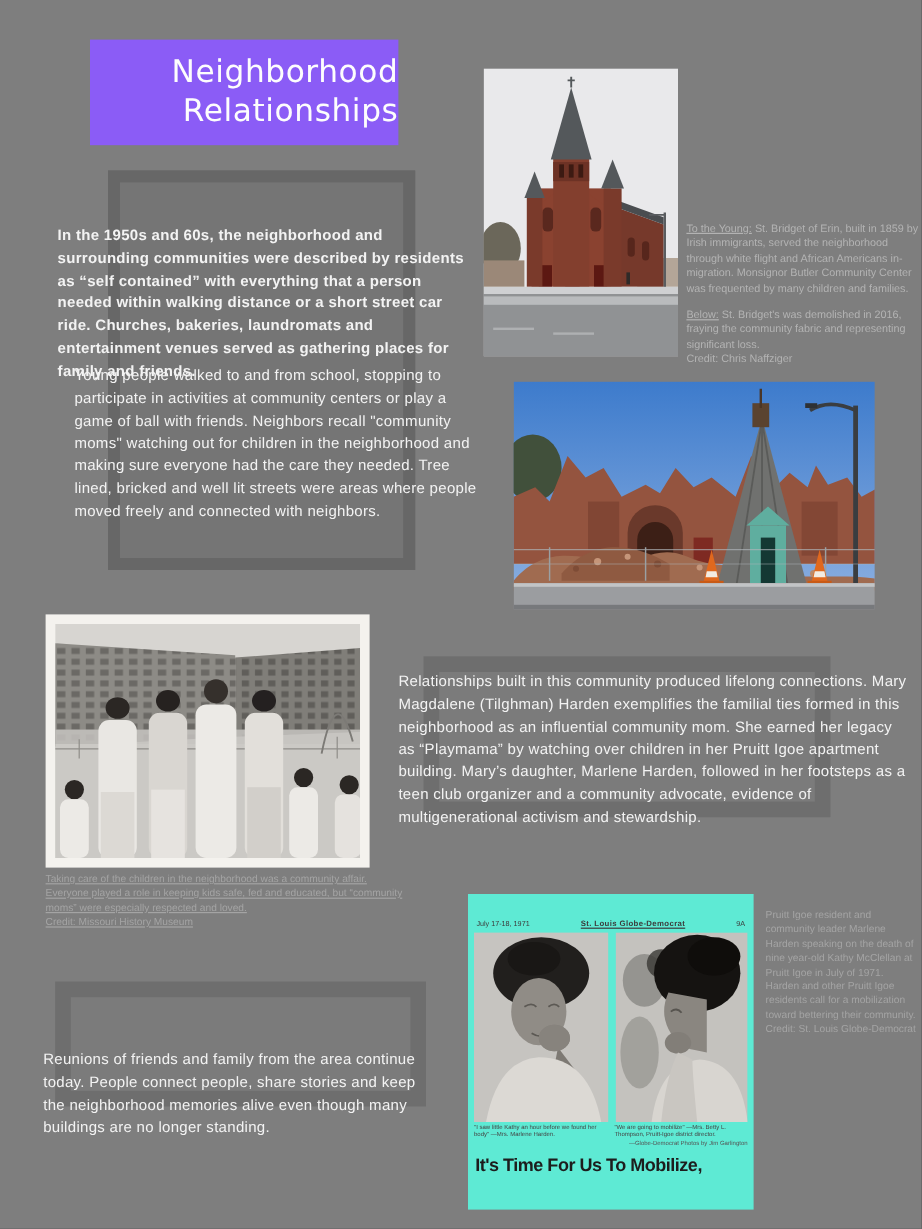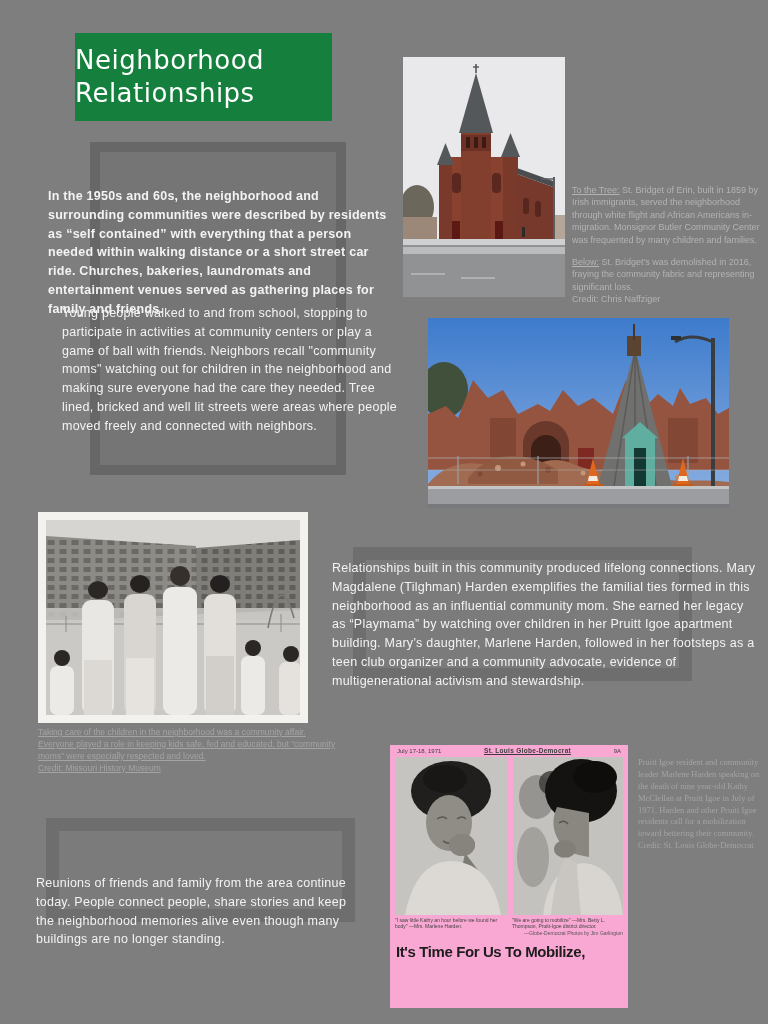--- a/index.html
+++ b/index.html
@@ -4,22 +4,22 @@
 <style>
   html,body{margin:0;padding:0;background:#5a5a5a;}
   #canvas{
     position:relative;width:768px;height:1024px;margin:0 auto;
     background:#7e7e7e;overflow:hidden;
     font-family:"Liberation Sans",sans-serif;
   }
   .abs{position:absolute;}
   
   #title-box{
-    left:75px;top:33px;width:257px;height:88px;background:#15803d;
-    display:flex;align-items:center;justify-content:center;text-align:left;
+    left:75px;top:33px;width:257px;height:88px;background:#8b5cf6;
+    display:flex;align-items:center;justify-content:center;text-align:right;
     z-index:2;
   }
   #title-box .t{
     font-family:"DejaVu Sans",sans-serif;font-size:26px;font-weight:500;
     color:#fdfdfd;line-height:1.28;letter-spacing:.5px;
   }
   
   .frame{box-sizing:border-box;z-index:0;}
   #frame1{left:90px;top:142px;width:256px;height:333px;border:10px solid #676767;background:#757575;}
   #frame2{left:353px;top:547px;width:339px;height:134px;border:13px solid #6e6e6e;background:#7b7b7b;}
@@ -32,32 +32,32 @@
   #p2{left:62px;top:304px;width:340px;}
   #p3{left:332px;top:559px;width:424px;}
   #p4{left:36px;top:846px;width:332px;margin-top:28px;}
   
   .caption{color:#b3b3b3;font-size:9px;line-height:1.38;z-index:2;}
   #church-caption{left:572px;top:184px;width:196px;}
   #church-caption .para{margin:0 0 10px 0;}
   .u{text-decoration:underline;}
   .caption-sm{color:#a4a4a4;font-size:8.5px;line-height:1.4;z-index:2;}
   #group-caption{left:38px;top:727px;width:300px;text-decoration:underline;}
-  #news-caption{left:638px;top:757px;width:128px;font-family:Liberation Serif, serif;}
+  #news-caption{left:638px;top:757px;width:128px;}
   
   .photo{z-index:3;display:block;}
   #church-photo{left:403px;top:57px;width:162px;height:240px;}
   #demo-photo{left:428px;top:318px;width:301px;height:190px;}
   #group-photo{left:38px;top:512px;width:270px;height:211px;background:#f4f2ee;
     box-sizing:border-box;padding:8px;}
   #group-photo svg{display:block;}
   
   #newspaper{
-    left:390px;top:745px;width:238px;height:263px;background:#f9a8d4;
-    box-sizing:border-box;padding:0 5px;z-index:3;color:#2b2b2b;
+    left:390px;top:745px;width:238px;height:263px;background:#5eead4;
+    box-sizing:border-box;padding:20px 5px;z-index:3;color:#2b2b2b;
   }
   #np-header{
     display:flex;justify-content:space-between;align-items:baseline;
     font-size:6px;color:#3c3c3c;padding:2px 2px 3px 2px;
   }
   #np-header .mast{font-weight:bold;font-size:6.5px;letter-spacing:.3px;text-decoration:underline;}
   #np-photos{display:flex;gap:6px;}
   #np-photos svg{display:block;}
   #np-captions{
     display:flex;gap:6px;font-size:5px;line-height:1.25;color:#444;margin-top:2px;
@@ -131,21 +131,21 @@
 
       <rect y="182" width="162" height="6" fill="#cfd0d2"></rect>
       <rect y="188" width="162" height="52" fill="#909294"></rect>
       <rect y="190" width="162" height="7" fill="#b9bbbd"></rect>
       <rect x="8" y="216" width="34" height="2" fill="#aeb0b2"></rect>
       <rect x="58" y="220" width="34" height="2" fill="#aeb0b2"></rect>
     </svg>
   </div>
 
   <div id="church-caption" class="abs caption">
-    <div class="para"><span class="u">To the Tree:</span><span> St. Bridget of Erin, built in 1859 by Irish immigrants, served the neighborhood through white flight and African Americans in-migration. Monsignor Butler Community Center was frequented by many children and families.</span></div>
+    <div class="para"><span class="u">To the Young:</span><span> St. Bridget of Erin, built in 1859 by Irish immigrants, served the neighborhood through white flight and African Americans in-migration. Monsignor Butler Community Center was frequented by many children and families.</span></div>
     <div><span class="u">Below:</span><span> St. Bridget's was demolished in 2016, fraying the community fabric and representing significant loss.</span>
       <div>Credit: Chris Naffziger</div>
     </div>
   </div>
 
   <div id="demo-photo" class="abs photo">
     <svg viewBox="0 0 301 190" width="301" height="190">
       <defs>
         <linearGradient id="skyG" x1="0" y1="0" x2="0" y2="1">
           <stop offset="0" stop-color="#3d7bcc"></stop>

